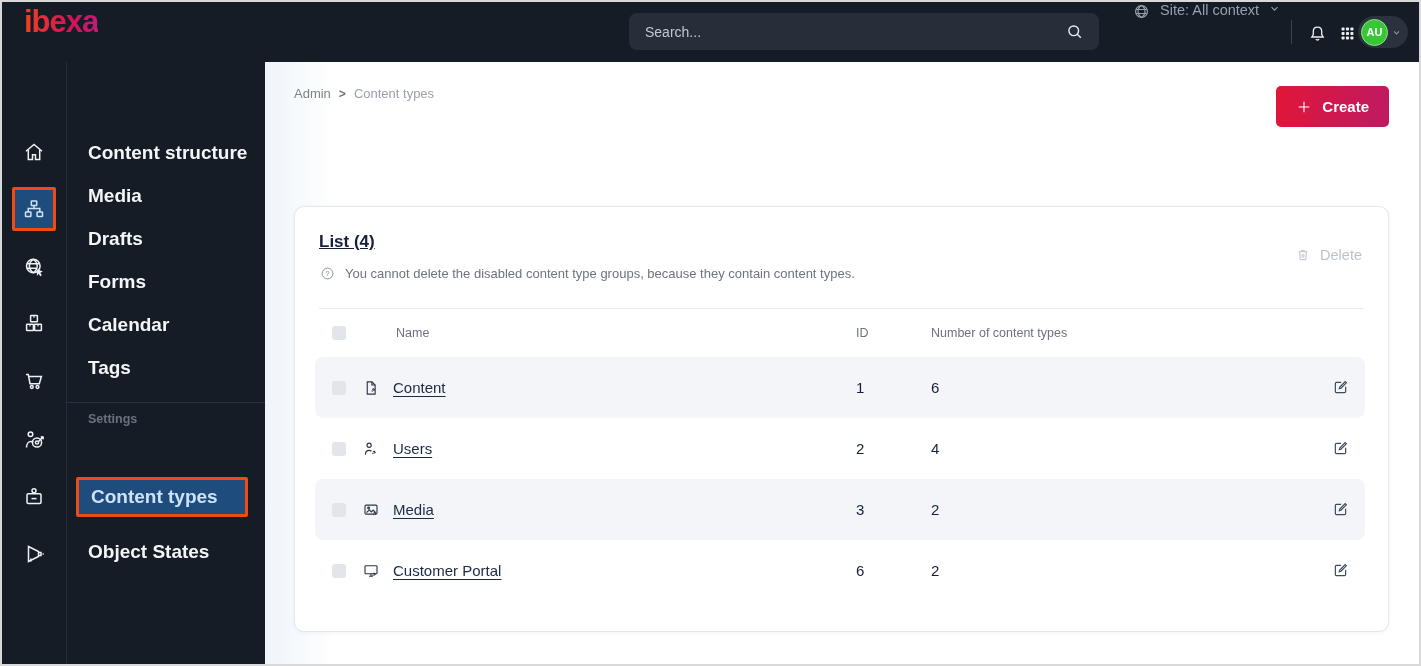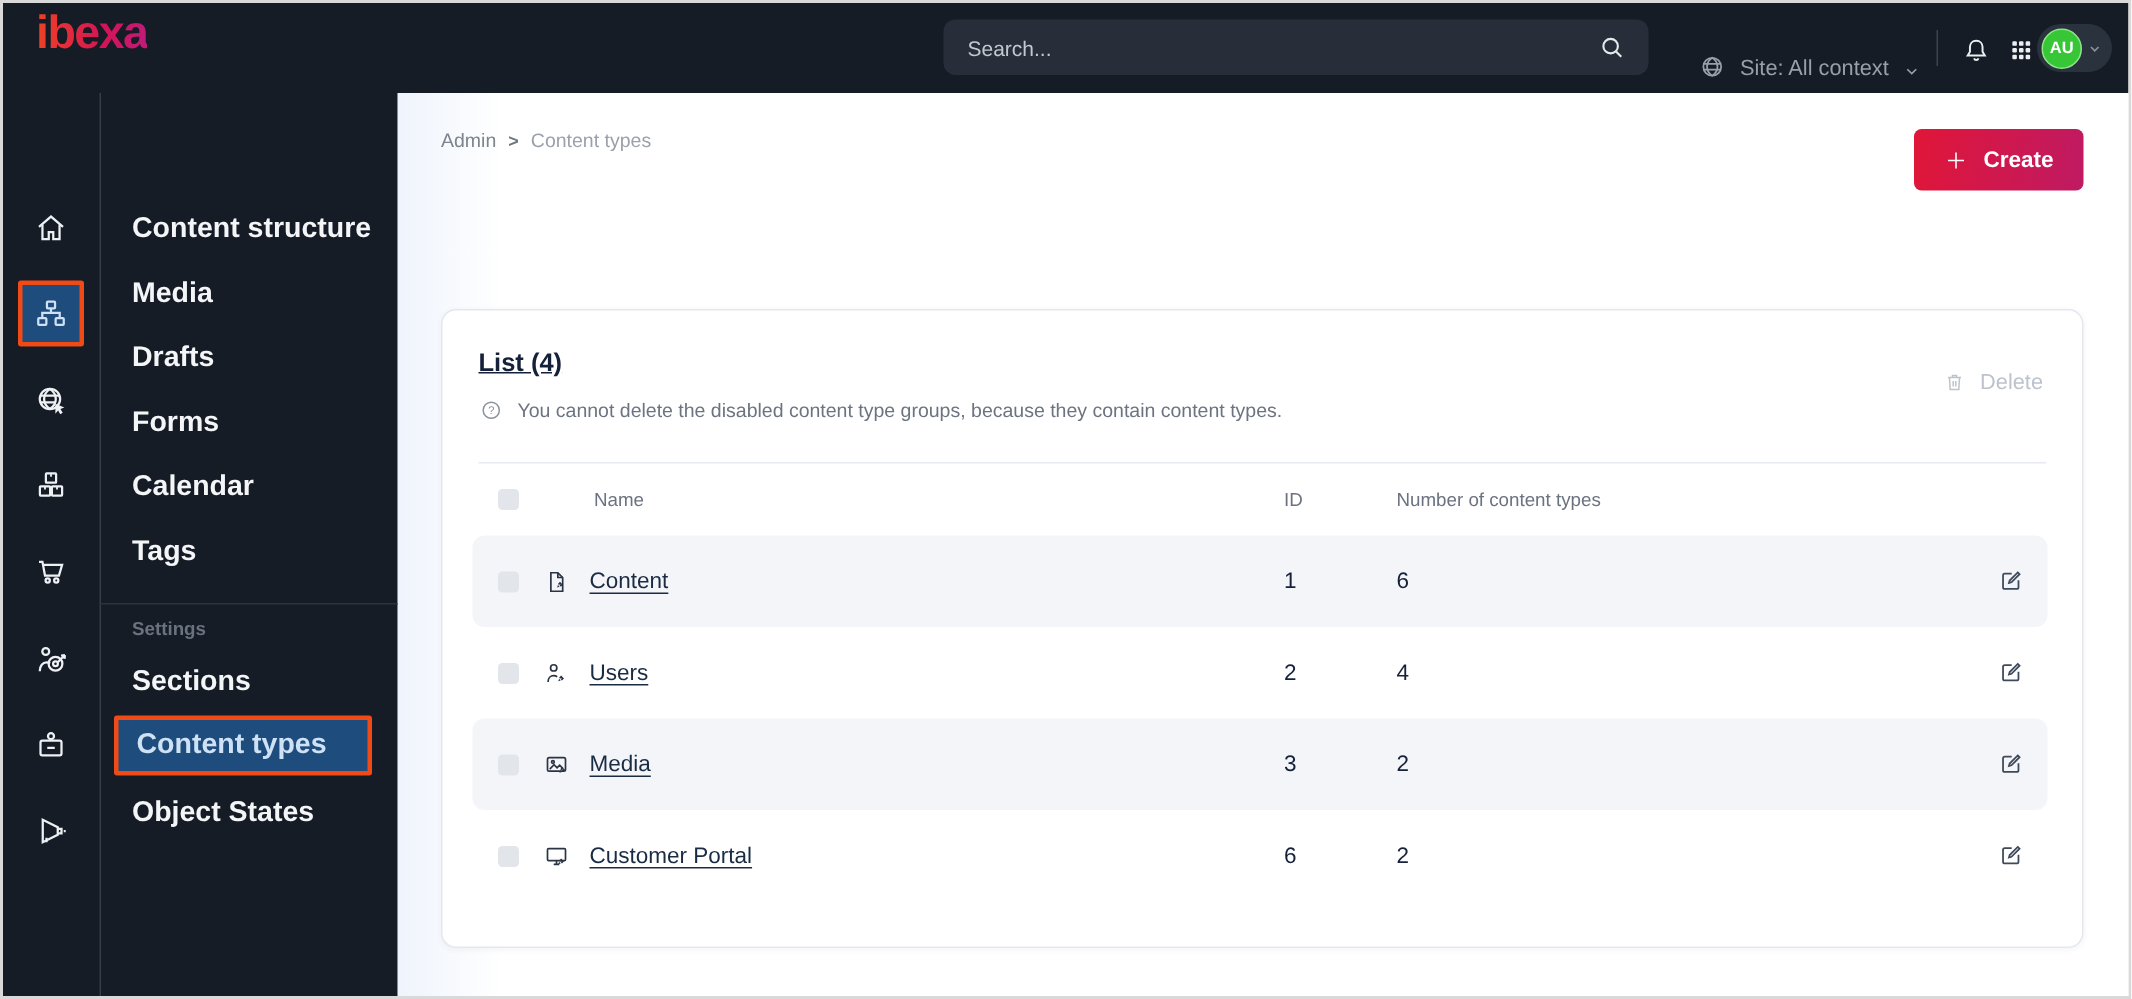--- a/index.html
+++ b/index.html
@@ -10,21 +10,21 @@
   
   .topbar { position:absolute; top:0; left:0; right:0; height:60px; background:var(--topbar-bg,#151c26); z-index:5; }
   .logo { position:absolute; left:22px; top:3px; font-size:31px; font-weight:800; letter-spacing:-1px;
           background:linear-gradient(90deg,#ef4123 0%, #d41456 60%, #c01a78 100%);
           -webkit-background-clip:text; background-clip:text; color:transparent; line-height:34px; }
   .searchbox { position:absolute; left:627px; top:11px; width:470px; height:37px; background:#272e39; border-radius:8px;
                display:flex; align-items:center; padding:0 14px 0 16px; }
   .searchbox input { flex:1; background:transparent; border:none; outline:none; color:#cfd4da; font-size:14px; font-family:inherit; }
   .searchbox input::placeholder { color:#c2c8cf; opacity:1; }
   .searchbox svg { color:#e6e9ec; }
-  .sitectx { position:absolute; left:1130px; top:0; height:52px; display:flex; align-items:flex-end; gap:9px; color:#97a0aa; cursor:pointer; }
+  .sitectx { position:absolute; left:1130px; top:0; height:52px; display:flex; align-items:flex-start; gap:9px; color:#97a0aa; cursor:pointer; }
   .sitectx .label { font-size:14.5px; }
   .top-divider { position:absolute; left:1289px; top:18px; width:1px; height:24px; background:#3a424d; }
   .iconbtn { position:absolute; top:19px; width:24px; height:24px; color:#eceff2; display:flex; align-items:center; justify-content:center; cursor:pointer; }
   .avatar-pill { position:absolute; left:1356px; top:14px; width:50px; height:32px; border-radius:16px; background:#2a323d;
                  display:flex; align-items:center; padding:0 6px 0 3px; gap:3px; cursor:pointer; }
   .avatar-circle { width:27px; height:27px; border-radius:50%; background:var(--avatar-green,#36c636); border:1.5px solid #8fe58a;
                    color:#fff; font-size:11px; font-weight:700; display:flex; align-items:center; justify-content:center; }
 
   
   .rail { position:absolute; top:60px; left:0; width:65px; bottom:0; background:var(--sidebar-bg,#151c26); border-right:1px solid #242c37; z-index:4; }
@@ -228,27 +228,24 @@
     <div class="menu-item" style="top:241px;">
         <span>Calendar</span>
       </div>
     <div class="menu-item" style="top:284px;">
         <span>Tags</span>
       </div>
 
     <div class="menu-divider"></div>
     <div class="menu-settings-label">Settings</div>
 
-    <div class="menu-item" style="top:371px;">
-        <span>Sections</span>
-      </div>
     <div class="menu-item selected-box">
         <span>Content types</span>
       </div>
-    <div class="menu-item" style="top:458px;">
+    <div class="menu-item" style="top:458px;align-items:flex-end;">
         <span>Object States</span>
       </div>
   </nav>
 
   <main class="main">
 
     <div class="breadcrumb">
       <span>Admin</span>
       <span class="sep">&gt;</span>
       <span class="crumb-current">Content types</span>

